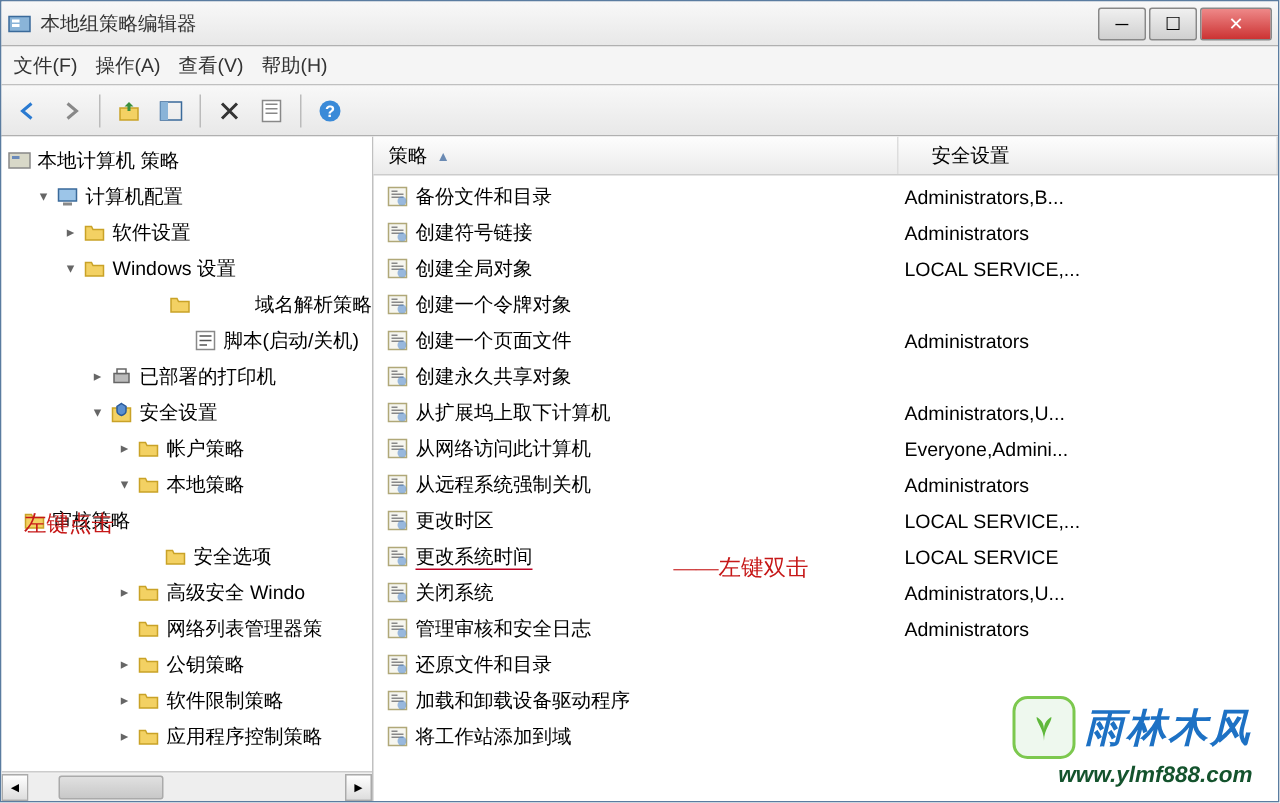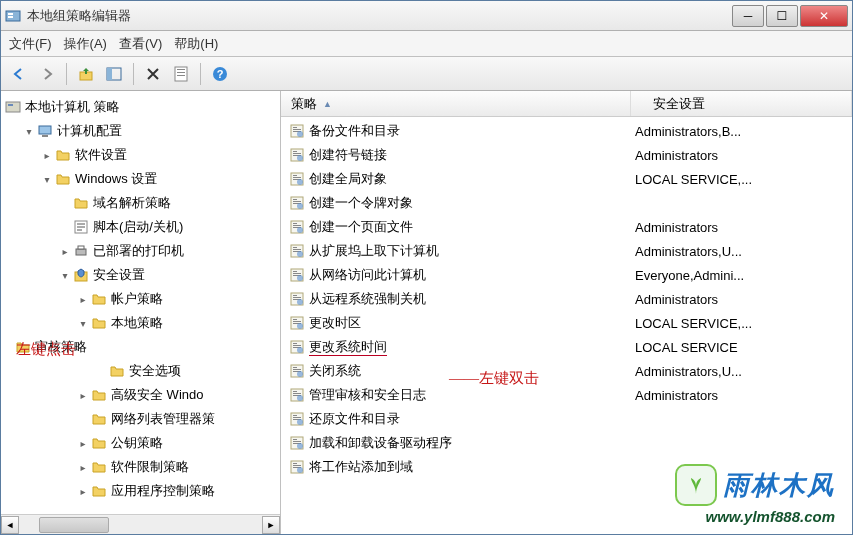--- a/index.html
+++ b/index.html
@@ -15,21 +15,21 @@
 
 .menubar { height: 26px; background: #f5f5f5; display: flex; align-items: center; padding: 0 8px; border-bottom: 1px solid #c0c0c0; font-size: 13px; gap: 12px; }
 .menubar span { color: #333; cursor: default; }
 
 .toolbar { height: 34px; background: linear-gradient(#f8f8f8,#e8e8e8); display: flex; align-items: center; padding: 0 6px; border-bottom: 1px solid #b0b0b0; gap: 4px; }
 .tool-btn { width: 24px; height: 24px; display: flex; align-items: center; justify-content: center; border: 1px solid transparent; cursor: pointer; }
 .tool-sep { width: 1px; height: 22px; background: #bbb; margin: 0 3px; }
 
 .content { flex: 1; display: flex; background: #fff; overflow: hidden; }
 
-.tree-panel { width: 280px; border-right: 1px solid #c0c0c0; display: flex; flex-direction: column; }
+.tree-panel { width: 248px; border-right: 1px solid #c0c0c0; display: flex; flex-direction: column; }
 .tree-body { flex: 1; overflow: hidden; padding: 4px 0; font-size: 13px; position: relative; }
 .tree-row { display: flex; align-items: center; height: 24px; white-space: nowrap; cursor: default; }
 .tree-row.sel { background: #cce4f7; }
 .expander { width: 12px; height: 12px; display: inline-flex; align-items: center; justify-content: center; font-size: 10px; color: #666; margin-right: 2px; cursor: pointer; }
 .tree-icon { width: 16px; height: 16px; margin-right: 4px; display: inline-flex; align-items: center; justify-content: center; }
 .folder { fill: #f3d163; stroke: #c9a227; }
 .scroll-h { height: 20px; background: #f0f0f0; border-top: 1px solid #ccc; display: flex; align-items: center; }
 .scroll-btn { width: 18px; height: 18px; background: linear-gradient(#fff,#ddd); border: 1px solid #aaa; display: flex; align-items: center; justify-content: center; font-size: 9px; }
 .scroll-track { flex: 1; height: 18px; background: #eee; position: relative; }
 .scroll-thumb { position: absolute; left: 20px; width: 70px; height: 16px; top: 1px; background: linear-gradient(#e0e0e0,#c8c8c8); border: 1px solid #aaa; border-radius: 2px; }
@@ -164,30 +164,30 @@
           </div>
           <div class="tree-row" style="padding-left: 40px;">
             <span class="expander">▾</span>
             <span class="tree-icon">
               <svg width="16" height="16">
                 <path d="M2 4 L6 4 L7 6 L14 6 L14 13 L2 13 Z" class="folder"></path>
               </svg>
             </span>
             <span>Windows 设置</span>
           </div>
-          <div class="tree-row" style="padding-left: 58px;">
+          <div class="tree-row" style="padding-left: 58px; justify-content: space-between;">
             <span class="expander"> </span>
             <span class="tree-icon">
               <svg width="16" height="16">
                 <path d="M2 4 L6 4 L7 6 L14 6 L14 13 L2 13 Z" class="folder"></path>
               </svg>
             </span>
             <span>域名解析策略</span>
           </div>
-          <div class="tree-row" style="padding-left: 58px;">
+          <div class="tree-row" style="padding-left: 86px; margin-left: 28px;">
             <span class="expander"> </span>
             <span class="tree-icon">
               <svg width="16" height="16">
                 <rect x="2" y="2" width="12" height="12" fill="#fff" stroke="#888"></rect>
                 <path d="M4 5h8M4 8h8M4 11h5" stroke="#555"></path>
               </svg>
             </span>
             <span>脚本(启动/关机)</span>
           </div>
           <div class="tree-row" style="padding-left: 58px;">
@@ -379,20 +379,33 @@
           </div>
           <div class="list-row">
             <div class="c1">
               <svg class="policy-icon" width="16" height="16">
                 <rect x="2" y="2" width="12" height="12" fill="#f6f6f0" stroke="#b0a878"></rect>
                 <rect x="4" y="4" width="4" height="1" fill="#888"></rect>
                 <rect x="4" y="6" width="8" height="1" fill="#888"></rect>
                 <rect x="4" y="8" width="8" height="1" fill="#888"></rect>
                 <circle cx="11" cy="11" r="3" fill="#5a8fd0" opacity="0.6"></circle>
               </svg>
+              <span>创建永久共享对象</span>
+            </div>
+            <div class="c2"></div>
+          </div>
+          <div class="list-row">
+            <div class="c1">
+              <svg class="policy-icon" width="16" height="16">
+                <rect x="2" y="2" width="12" height="12" fill="#f6f6f0" stroke="#b0a878"></rect>
+                <rect x="4" y="4" width="4" height="1" fill="#888"></rect>
+                <rect x="4" y="6" width="8" height="1" fill="#888"></rect>
+                <rect x="4" y="8" width="8" height="1" fill="#888"></rect>
+                <circle cx="11" cy="11" r="3" fill="#5a8fd0" opacity="0.6"></circle>
+              </svg>
               <span>从扩展坞上取下计算机</span>
             </div>
             <div class="c2">Administrators,U...</div>
           </div>
           <div class="list-row">
             <div class="c1">
               <svg class="policy-icon" width="16" height="16">
                 <rect x="2" y="2" width="12" height="12" fill="#f6f6f0" stroke="#b0a878"></rect>
                 <rect x="4" y="4" width="4" height="1" fill="#888"></rect>
                 <rect x="4" y="6" width="8" height="1" fill="#888"></rect>

